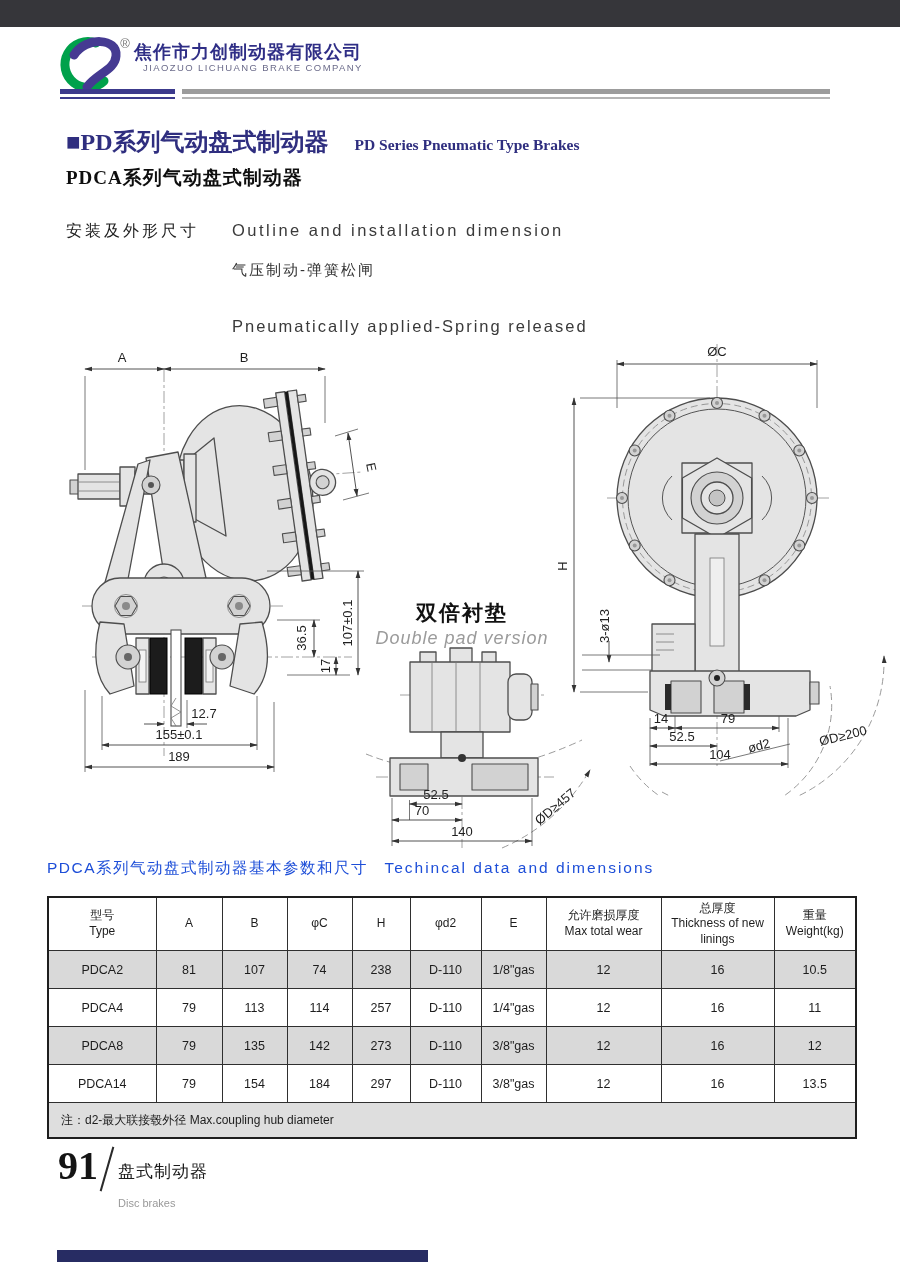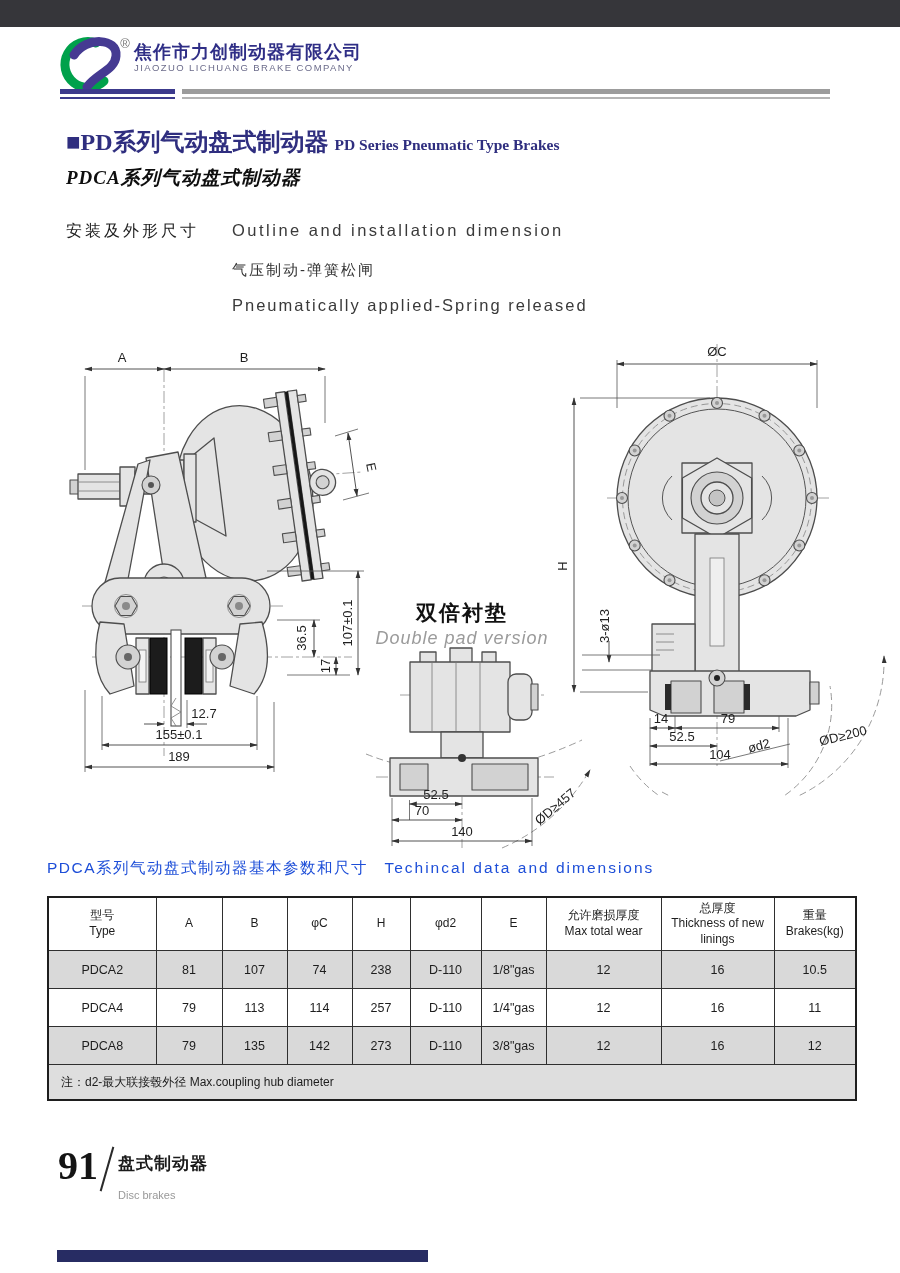--- a/index.html
+++ b/index.html
@@ -6,40 +6,40 @@
   .page{position:relative;width:900px;height:1273px;background:#fff;overflow:hidden;
         font-family:"Liberation Sans",sans-serif;color:#1d1d1d;}
 
   
   .topbar{position:absolute;left:0;top:0;width:900px;height:27px;background:#36363a;}
 
   
   .logo{position:absolute;left:52px;top:34px;}
   .company{position:absolute;left:134px;top:42px;line-height:1.15;}
   .company .cn{font-size:18px;font-weight:bold;color:#2f2e86;letter-spacing:1px;}
-  .company .en{font-size:9.5px;color:#6b6b8a;letter-spacing:1.4px;}
+  .company .en{font-size:9.5px;color:#6b6b8a;letter-spacing:1.4px;margin-left:9px;}
 
   .rule{position:absolute;height:5px;}
   .rule-thin{position:absolute;height:2px;}
   .rule-navy{background:#3c3a8c;}
   .rule-gray{background:#9c9c9c;}
   .rule-gray2{background:#b4b4b4;}
 
   
-  .series-title{position:absolute;left:66px;top:126px;display:flex;align-items:baseline;gap:6px;
+  .series-title{position:absolute;left:66px;top:126px;display:flex;align-items:baseline;gap:26px;
                 font-family:"Liberation Serif",serif;color:#2f2e7f;}
   .series-title .cn{font-size:24px;font-weight:bold;}
   .series-title .en{font-size:15.5px;font-weight:bold;}
   .model-title{position:absolute;left:66px;top:165px;font-family:"Liberation Serif",serif;
-               font-size:19px;font-weight:bold;color:#0e0e0e;letter-spacing:1px;font-style:italic;}
+               font-size:19px;font-weight:bold;color:#0e0e0e;letter-spacing:1px;}
 
   .install-cn{position:absolute;left:66px;top:221px;font-size:16px;letter-spacing:3px;color:#222;}
   .install-en{position:absolute;left:232px;top:221px;font-size:16.5px;letter-spacing:2.5px;color:#3a3a3a;}
   .mode-cn{position:absolute;left:232px;top:261px;font-size:15px;letter-spacing:2px;color:#333;}
-  .mode-en{position:absolute;left:232px;top:296px;font-size:16.5px;letter-spacing:2px;color:#3a3a3a;}
+  .mode-en{position:absolute;left:232px;top:317px;font-size:16.5px;letter-spacing:2px;color:#3a3a3a;}
 
   
   .svg-abs{position:absolute;}
   .part{fill:#e4e4e4;stroke:#4d4d4d;stroke-width:1.3;stroke-linejoin:round;}
   .part2{fill:#d2d2d2;stroke:#4d4d4d;stroke-width:1.1;stroke-linejoin:round;}
   .dark{fill:#1c1c1c;stroke:#000;stroke-width:1;}
   .lineonly{fill:none;stroke:#555;stroke-width:1;}
   .thin{fill:none;stroke:#777;stroke-width:.8;}
   .cl{fill:none;stroke:#8a8a8a;stroke-width:.8;stroke-dasharray:12 3 3 3;}
   .dash{fill:none;stroke:#8f8f8f;stroke-width:.9;stroke-dasharray:7 4;}
@@ -59,21 +59,21 @@
               font-weight:normal;color:#1d1d1d;font-size:12.5px;}
   .spec-table th{height:52px;font-size:12px;line-height:1.3;}
   .spec-table td{height:37px;}
   .spec-table tr.gray td{background:#d9d9d9;}
   .spec-table td.note-cell{text-align:left;padding-left:12px;background:#dedede;height:34px;font-size:12px;}
 
   
   .footer{position:absolute;left:58px;top:1146px;display:flex;align-items:flex-start;}
   .page-no{font-family:"Liberation Serif",serif;font-size:40px;font-weight:bold;color:#141414;line-height:1;text-align:center;}
   .slash{width:2px;height:46px;background:#2a2a2a;transform:rotate(16deg);margin:0 10px 0 8px;}
-  .cat .cn{font-size:17px;font-weight:bold;color:#1b1b1b;letter-spacing:1px;margin-top:6px;}
+  .cat .cn{font-size:17px;font-weight:normal;color:#1b1b1b;letter-spacing:1px;margin-top:14px;}
   .cat .en{font-size:11px;color:#999;margin-top:14px;}
   .bottom-bar{position:absolute;left:57px;top:1250px;width:371px;height:12px;background:#272c63;}
 </style>
 </head>
 <body>
 
 <div class="page">
 
   <div class="topbar"></div>
 
@@ -404,21 +404,21 @@
       <th>
         <div>允许磨损厚度</div>
             <div>Max total wear</div>
       </th>
       <th>
         <div>总厚度</div>
             <div>Thickness of new linings</div>
       </th>
       <th>
         <div>重量</div>
-            <div>Brakes(kg)</div>
+            <div>Weight(kg)</div>
       </th>
     </tr>
     <tr class="gray">
       <td>PDCA2</td>
       <td>81</td>
       <td>107</td>
       <td>74</td>
       <td>238</td>
       <td>D-110</td>
       <td>1/8"gas</td>
@@ -444,20 +444,32 @@
       <td>135</td>
       <td>142</td>
       <td>273</td>
       <td>D-110</td>
       <td>3/8"gas</td>
       <td>12</td>
       <td>16</td>
       <td>12</td>
     </tr>
     <tr>
+      <td>PDCA14</td>
+      <td>79</td>
+      <td>154</td>
+      <td>184</td>
+      <td>297</td>
+      <td>D-110</td>
+      <td>3/8"gas</td>
+      <td>12</td>
+      <td>16</td>
+      <td>13.5</td>
+    </tr>
+    <tr>
       <td class="note-cell" colspan="10">注：d2-最大联接毂外径  Max.coupling hub diameter</td>
     </tr>
   </tbody>
     </table>
 
   <div class="footer">
     <div class="page-no">91</div>
     <div class="slash"></div>
     <div class="cat">
       <div class="cn">盘式制动器</div>

